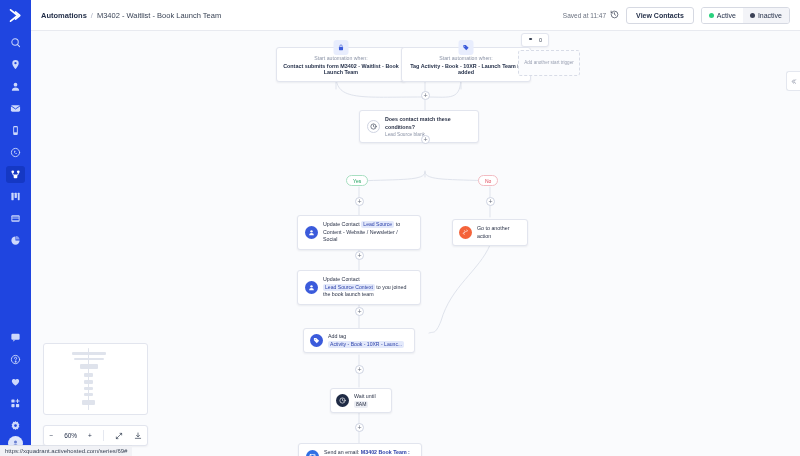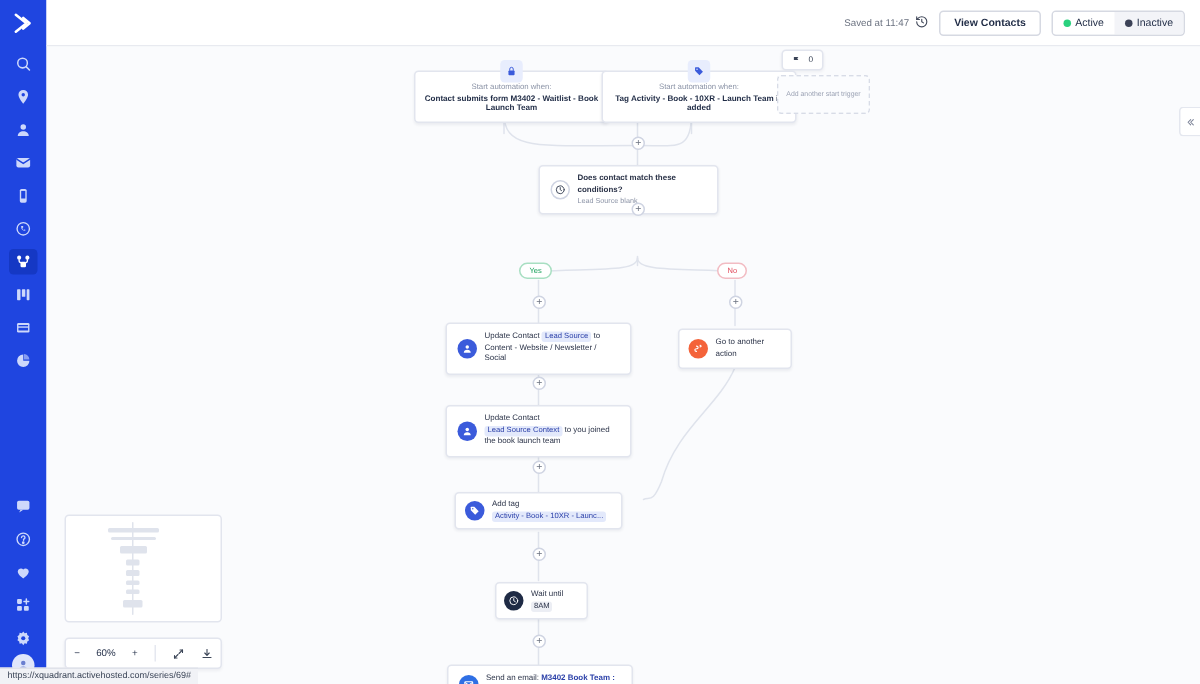--- a/index.html
+++ b/index.html
@@ -287,20 +287,25 @@
 
     <div class="rail-avatar">
       <svg viewBox="0 0 24 24" fill="currentColor">
           <circle cx="12" cy="8" r="4"></circle>
           <path d="M4 21c0-4.4 3.6-7 8-7s8 2.6 8 7z"></path>
         </svg>
     </div>
   </div>
 
   <div class="header">
+    <div class="bc">
+      <span class="bc-root">Automations</span>
+      <span class="bc-sep">/</span>
+      <span class="bc-cur">M3402 - Waitlist - Book Launch Team</span>
+    </div>
 
     <div class="hdr-right">
       <div class="saved">
         <span>Saved at 11:47</span>
         <span>
           <svg viewBox="0 0 24 24" fill="none" stroke="currentColor" stroke-width="2">
               <path d="M3 12a9 9 0 109-9 9 9 0 00-6.4 2.7L3 8"></path>
               <path d="M3 3v5h5"></path>
               <path d="M12 7.5V12l3 2"></path>
             </svg>

